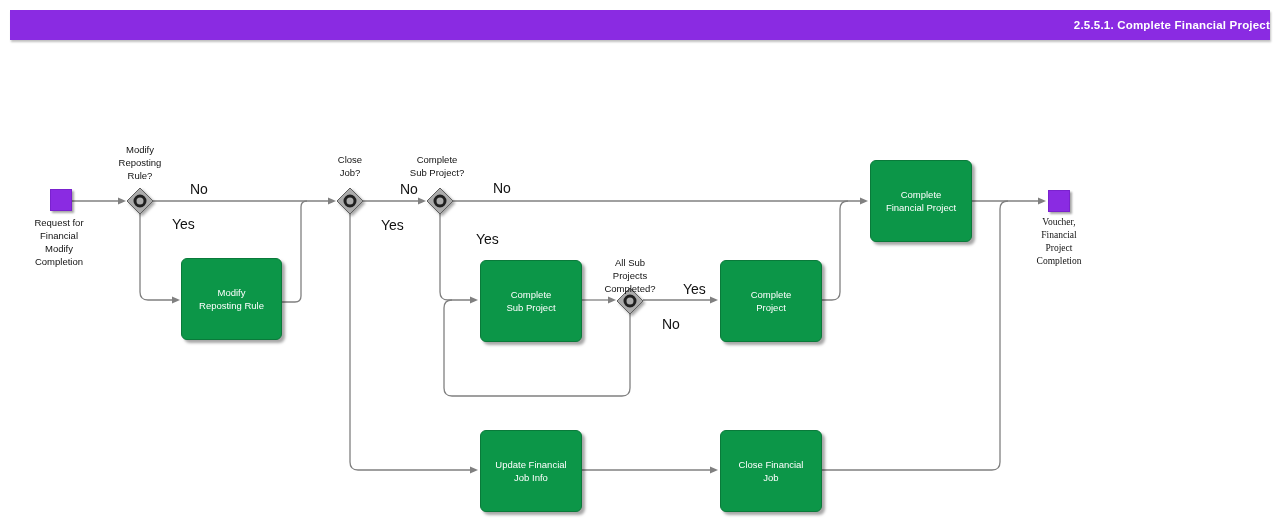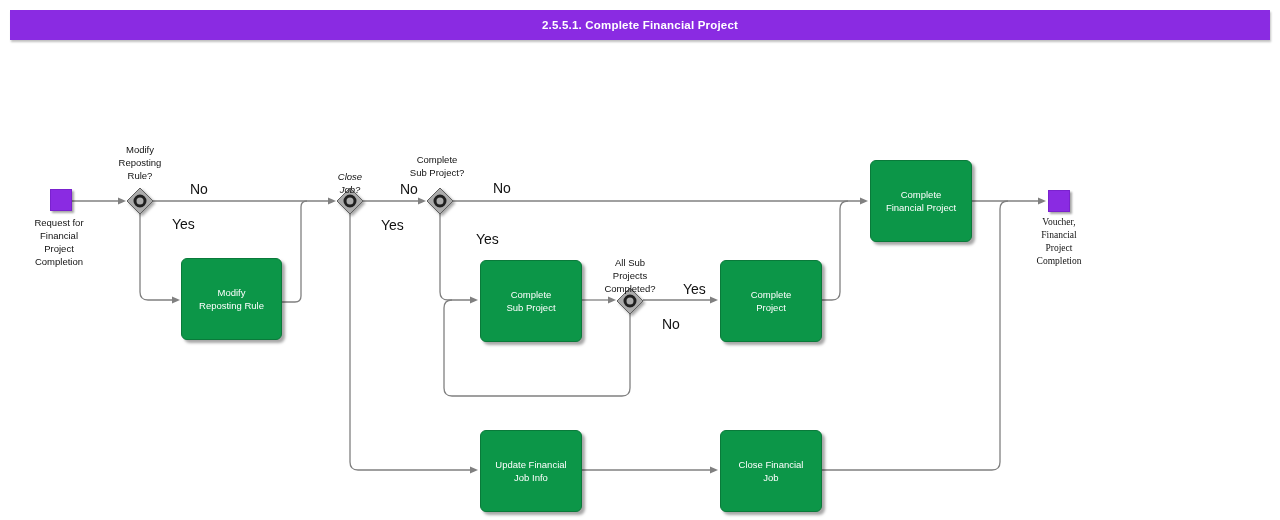--- a/index.html
+++ b/index.html
@@ -2,21 +2,21 @@
 <html><head>
 <meta charset="utf-8">
 <style>
   html,body{margin:0;padding:0;background:#ffffff;}
   .canvas{
     position:relative;width:1280px;height:520px;background:#ffffff;
     font-family:"Liberation Sans",sans-serif;overflow:hidden;
   }
   .titlebar{
     position:absolute;left:10px;top:10px;width:1260px;height:30px;
-    background:#8A2BE2;color:#ffffff;display:flex;align-items:center;justify-content:center;
+    background:#8A2BE2;color:#ffffff;display:flex;align-items:center;justify-content:flex-end;
     font-weight:bold;font-size:11.5px;letter-spacing:.2px;
     box-shadow:1px 2px 2px rgba(0,0,0,.25);
   }
   svg.edges{position:absolute;left:0;top:0;width:1280px;height:520px;}
   .edge{stroke:#808080;stroke-width:1.3;fill:none;}
   .arrow{fill:#808080;stroke:none;}
   .diamond{filter:drop-shadow(2.5px 2.5px 1.5px rgba(0,0,0,.35));}
   .diamond polygon{fill:#ABABAB;stroke:#5E5E5E;stroke-width:1;}
   .diamond circle{fill:none;stroke:#1F1F1F;stroke-width:3;}
   .task{
@@ -88,36 +88,36 @@
     </g>
     <g class="diamond">
       <polygon points="630,288 643,301 630,314 617,301"></polygon>
         <circle cx="630" cy="301" r="5"></circle>
     </g>
   </svg>
 
   <div class="event" style="left:50px;top:189px;"></div>
   <div class="lbl" style="left:14px;top:216px;width:90px;">Request for
 Financial
-Project
+Modify
 Completion</div>
 
   <div class="event" style="left:1048px;top:190px;"></div>
   <div class="lbl" style="left:1014px;top:216px;width:90px;font-family:Liberation Serif, serif;">Voucher,
 Financial
 Project
 Completion</div>
 
   <div class="lbl" style="left:95px;top:143px;width:90px;">Modify
 Reposting
 Rule?</div>
   <div class="branch" style="left:161px;top:184px;">No</div>
   <div class="branch" style="left:143px;top:219px;">Yes</div>
 
-  <div class="lbl" style="left:305px;top:170px;width:90px;font-style:italic;">Close
+  <div class="lbl" style="left:305px;top:153px;width:90px;">Close
 Job?</div>
   <div class="branch" style="left:371px;top:184px;">No</div>
   <div class="branch" style="left:352px;top:220px;">Yes</div>
 
   <div class="lbl" style="left:392px;top:153px;width:90px;">Complete
 Sub Project?</div>
   <div class="branch" style="left:464px;top:183px;">No</div>
   <div class="branch" style="left:447px;top:234px;">Yes</div>
 
   <div class="lbl" style="left:585px;top:256px;width:90px;">All Sub

